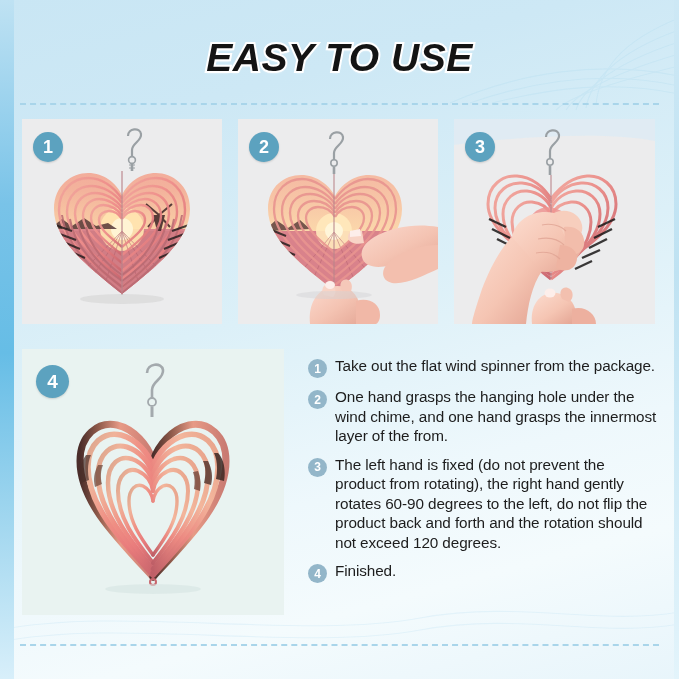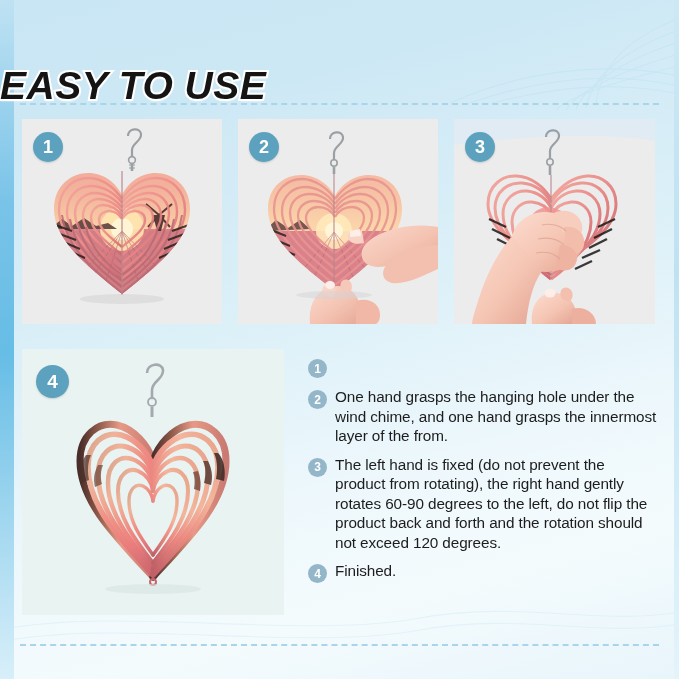--- a/index.html
+++ b/index.html
@@ -49,30 +49,29 @@
     border-top: 2px dashed #a9d5ea;
   }
   .dash-top    { top: 103px; }
   .dash-bottom { top: 644px; }
 
   
   .title {
     position: absolute;
     left: 0; right: 0;
     top: 36px;
-    text-align: left;
+    text-align: center;
     font-size: 39px;
     font-weight: 900;
     font-style: italic;
     letter-spacing: .5px;
     color: #141414;
     -webkit-text-stroke: 4px #ffffff;
     paint-order: stroke fill;
     text-shadow: 0 1px 0 #ffffff, 0 2px 2px rgba(255,255,255,.9);
-    margin-top: 28px;
   }
 
   
   .card {
     position: absolute;
     background: #ececed;
     overflow: hidden;
   }
   .card-1 { left: 22px;  top: 119px; width: 200px; height: 205px; }
   .card-2 { left: 238px; top: 119px; width: 200px; height: 205px; }
@@ -494,20 +493,21 @@
         <path d="M76 116 C 72 124, 71 130, 73 138 L 80 135 C 78 128, 79 121, 81 116 Z" fill="#6b4437"></path>
       </g>
 
       <ellipse cx="131" cy="240" rx="48" ry="5" fill="#d6e4e2" opacity=".6"></ellipse>
     </svg>
   </div>
 
   <div class="steps">
     <div class="step">
       <div class="step-badge">1</div>
+      <div class="step-text">Take out the flat wind spinner from the package.</div>
     </div>
     <div class="step">
       <div class="step-badge">2</div>
       <div class="step-text">One hand grasps the hanging hole under the wind chime, and one hand grasps the innermost layer of the from.</div>
     </div>
     <div class="step">
       <div class="step-badge">3</div>
       <div class="step-text">The left hand is fixed (do not prevent the product from rotating), the right hand gently rotates 60-90 degrees to the left, do not flip the product back and forth and the rotation should not exceed 120 degrees.</div>
     </div>
     <div class="step">

